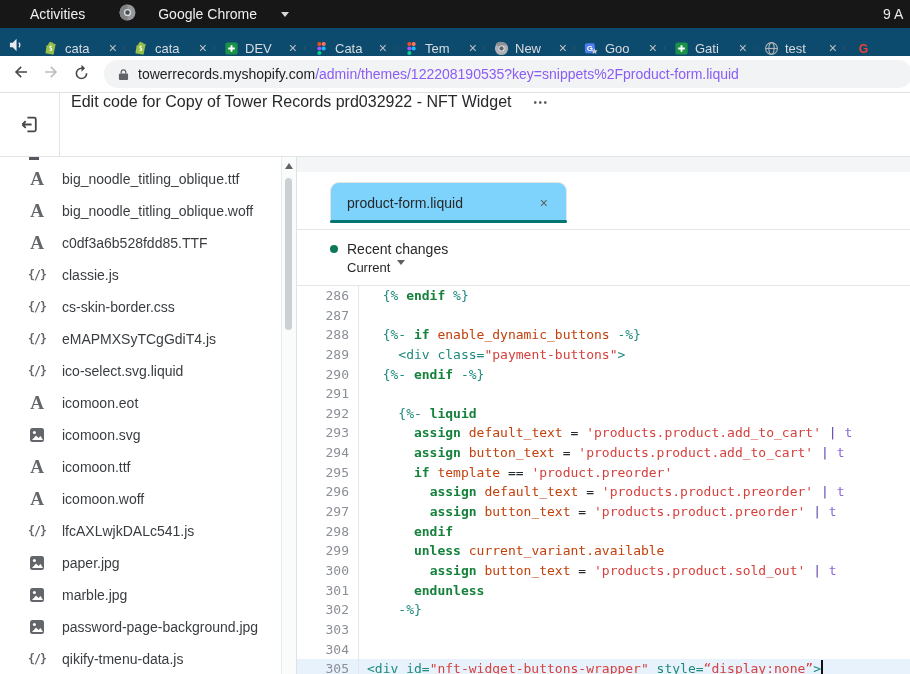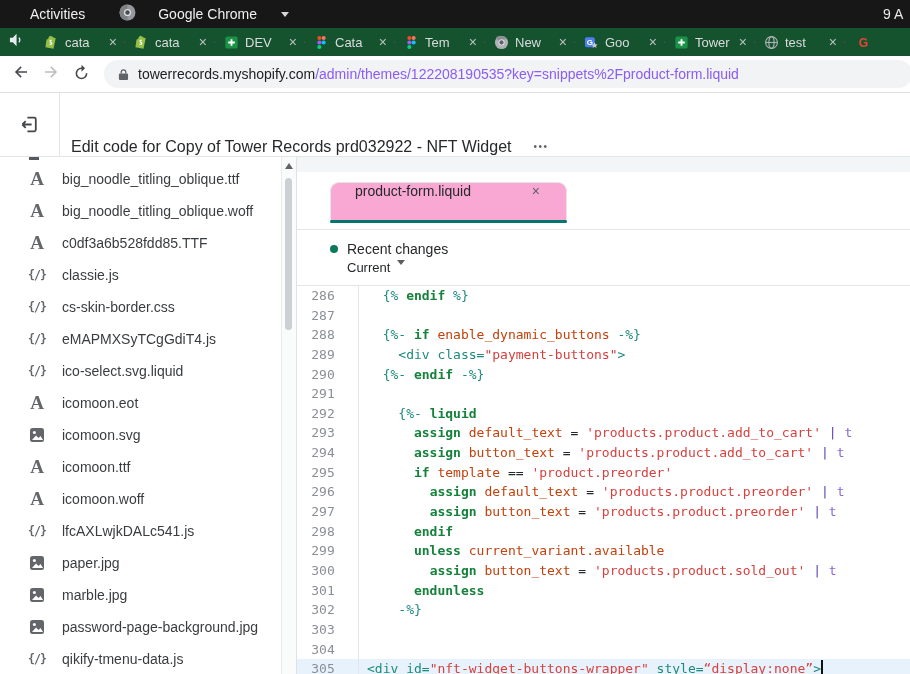--- a/index.html
+++ b/index.html
@@ -4,77 +4,77 @@
 <style>
   html,body{margin:0;padding:0}
   body{width:910px;height:674px;overflow:hidden;background:#f4f5f7;font-family:"Liberation Sans",sans-serif;-webkit-font-smoothing:antialiased}
   
   .ubar{height:28px;background:#171718;color:#f0f0f0;font-size:14px;display:flex;align-items:center;position:relative}
   .ubar .activities{margin-left:24px;padding:0 6px}
   .ubar .appmenu{display:flex;align-items:center;gap:22px;margin-left:28px}
   .ubar .caret-down{width:0;height:0;border-left:4px solid transparent;border-right:4px solid transparent;border-top:5px solid #d7d7d7;margin-left:2px}
   .ubar .clock{position:absolute;left:883px;white-space:nowrap;color:#eaeaea}
   
-  .tstrip{height:28px;background:#14532d;display:flex;align-items:center;overflow:hidden}
+  .tstrip{height:28px;background:#0c4a6e;display:flex;align-items:flex-end;overflow:hidden}
   .audio-btn{width:34px;display:flex;align-items:center;justify-content:center;flex:none}
   .vdiv{width:1px;background:#4a4d51;margin:7px 0;flex:none}
   .ctab{width:90px;flex:none;display:flex;align-items:center;padding:0 5px 0 9px;box-sizing:border-box;position:relative;color:#d9dbde;font-size:13px;gap:6px}
   .ctab:after{content:'';position:absolute;right:0;top:7px;bottom:7px;width:1px;background:#4a4d51}
   .ctab.partial{width:48px;padding-left:11px}
   .ctab.partial:after{display:none}
   .ctab .fav{width:15px;height:15px;flex:none;display:flex;align-items:center;justify-content:center}
   .ctab .lbl{flex:1;overflow:hidden;white-space:nowrap}
   .ctab .cls{flex:none;color:#bdc0c4;font-size:14px;line-height:1;padding:1px 3px}
   
   .toolbar{height:36px;background:#fff;border-bottom:1px solid #dfe1e5;display:flex;align-items:center;padding:0 6px}
   .navbtn{width:30px;height:30px;display:flex;align-items:center;justify-content:center;flex:none}
   .omnibox{flex:1;height:28px;background:#f1f3f4;border-radius:14px;display:flex;align-items:center;gap:9px;padding:0 14px;margin-left:8px;margin-right:-8px;min-width:0;overflow:hidden}
   .url{font-size:14px;white-space:nowrap;overflow:hidden}
   .url .dom{color:#202124}
   .url .path{color:#8b5cf6}
   
-  .sheader{height:63px;background:#fff;border-bottom:1px solid #e3e4e6;display:flex;align-items:flex-end}
+  .sheader{height:63px;background:#fff;border-bottom:1px solid #e3e4e6;display:flex;align-items:flex-start}
   .exitcell{width:59px;height:100%;border-right:1px solid #e3e4e6;display:flex;align-items:center;justify-content:center;flex:none}
   .sh-title{margin-left:11px;font-size:16px;color:#26282a}
   .more-dots{margin-left:17px;color:#5c5f62;font-size:10px;letter-spacing:1.5px;padding:4px 5px}
   
   .main{display:flex;height:517px}
   .sidebar{width:296px;background:#fff;border-right:1px solid #dfe2e4;position:relative;overflow:hidden;flex:none}
   .flist{padding-top:6px}
   .fitem{height:32px;display:flex;align-items:center;padding-left:27px}
   .ficon{width:20px;margin-right:15px;display:flex;align-items:center;justify-content:center;color:#63666a;flex:none}
   .ficon.font{font-family:"Liberation Serif",serif;font-weight:bold;font-size:19px}
   .ficon.code{font-family:"DejaVu Sans Mono",monospace;font-weight:bold;font-size:11.5px;letter-spacing:-1px}
   .fname{font-size:14px;color:#3a3d40;white-space:nowrap}
   .partial-icon{position:absolute;top:0;left:29px;width:10px;height:3px;background:#55585c}
   .srail{position:absolute;right:0;top:0;bottom:0;width:14px;background:#fafbfb;border-left:1px solid #e8eaec}
   .srail .up{position:absolute;top:6px;left:3px;width:0;height:0;border-left:4px solid transparent;border-right:4px solid transparent;border-bottom:6px solid #606367}
   .sthumb{position:absolute;top:21px;left:3px;width:7px;height:152px;background:#ccd0d4;border-radius:4px}
   
   .editor{flex:1;background:#fff;display:flex;flex-direction:column;min-width:0}
   .egap{height:15px;background:#f4f5f7;flex:none}
   .etabrow{height:51px;position:relative;flex:none}
-  .etab{position:absolute;left:33px;top:10px;width:237px;height:41px;background:#f9a8d4;border:1px solid #e4e5e7;border-bottom:none;border-radius:9px 9px 0 0;display:flex;align-items:flex-start;padding:0 24px;box-sizing:border-box}
+  .etab{position:absolute;left:33px;top:10px;width:237px;height:41px;background:#7dd3fc;border:1px solid #e4e5e7;border-bottom:none;border-radius:9px 9px 0 0;display:flex;align-items:center;padding:0 16px;box-sizing:border-box}
   .etab:after{content:'';position:absolute;left:-1px;right:-1px;bottom:0;height:3px;background:#00766e;border-radius:2px}
   .etab .name{font-size:14px;color:#26282a;flex:1}
   .etab .x{font-size:14px;color:#5c5f62;padding:0 2px}
   .hr{height:0;border-top:1px solid #e4e5e7;flex:none}
   .spacer6{height:6px;flex:none}
   .rcblock{height:55px;flex:none;padding-left:33px;box-sizing:border-box;padding-top:11px}
   .rcline{display:flex;align-items:center;gap:9px}
   .rcdot{width:8px;height:8px;border-radius:50%;background:#0c7a5a;flex:none}
   .rclabel{font-size:14px;color:#26282a}
   .curline{display:flex;align-items:flex-start;gap:7px;margin-left:17px;margin-top:3px}
   .curlabel{font-size:13px;color:#26282a}
   .curcaret{width:0;height:0;border-left:4.5px solid transparent;border-right:4.5px solid transparent;border-top:5.5px solid #5c5f62}
   
   .codearea{flex:1;overflow:hidden;font-family:"DejaVu Sans Mono",monospace;font-size:13px;line-height:19.65px}
   .cline{display:flex;height:19.65px;white-space:pre}
   .cline.active{background:#e8f2fd}
-  .lnum{width:52px;flex:none;text-align:center;padding-right:9px;color:#8a8f96;border-right:1px solid #e5e6e8}
+  .lnum{width:52px;flex:none;text-align:right;padding-right:9px;color:#8a8f96;border-right:1px solid #e5e6e8}
   .ccode{padding-left:8px;flex:1;overflow:hidden}
   .tk-p{color:#24292e}
   .tk-k{color:#15813b;font-weight:bold}
   .tk-d{color:#1d8a7e}
   .tk-v{color:#c2410c}
   .tk-s{color:#d6413e}
   .tk-f{color:#5b3fae}
   .tk-t{color:#8a68d8}
   .caret{display:inline-block;width:2px;height:15px;background:#111;vertical-align:-2px}
 </style>
@@ -184,21 +184,21 @@
         <span class="lbl">Goo</span>
         <span class="cls">×</span>
       </span>
       <span class="ctab">
         <span class="fav">
           <svg width="15" height="15" viewBox="0 0 16 16">
             <rect x="1.5" y="1.5" width="13" height="13" rx="2" fill="#1a9349"></rect>
             <path d="M7 4.5h2V7h2.5v2H9v2.5H7V9H4.5V7H7z" fill="#fff"></path>
           </svg>
         </span>
-        <span class="lbl">Tower</span>
+        <span class="lbl">Gati</span>
         <span class="cls">×</span>
       </span>
       <span class="ctab">
         <span class="fav">
           <svg width="15" height="15" viewBox="0 0 16 16">
             <g stroke="#aeb1b5" stroke-width="1.2" fill="none">
               <circle cx="8" cy="8" r="6.3"></circle>
               <ellipse cx="8" cy="8" rx="2.8" ry="6.3"></ellipse>
               <path d="M1.8 8h12.4"></path>
             </g>

